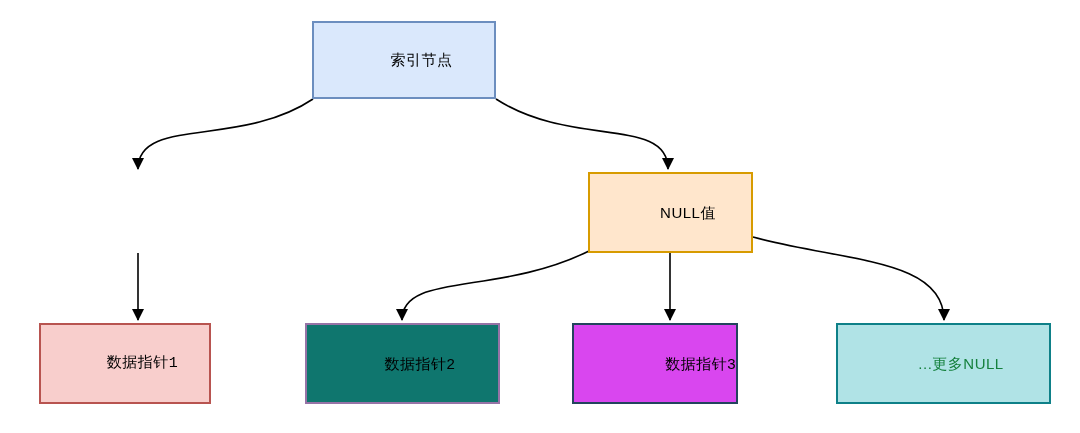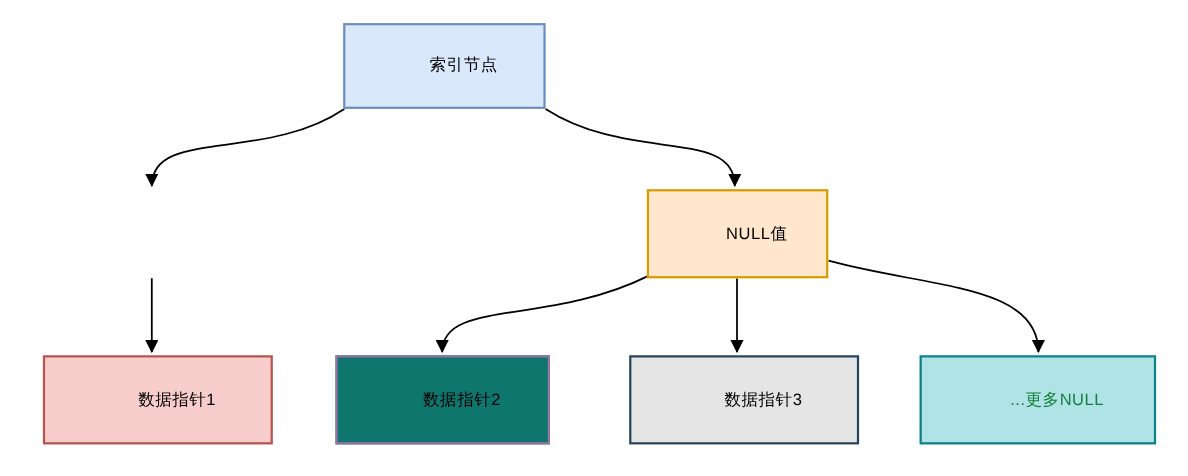--- a/index.html
+++ b/index.html
@@ -62,26 +62,26 @@
     <path class="edge" marker-end="url(#arrowhead)" d="M 670 253 L 670 320" stroke="#000000"></path>
     <path class="edge" marker-end="url(#arrowhead)" d="M 753 237 C 845 262, 944 258, 944 320" stroke="#000000"></path>
   </svg>
 
   <div class="node" style="left: 312px; top: 21px; width: 184px; height: 78px; background: rgb(218, 232, 252); border-color: rgb(108, 142, 191); color: rgb(0, 0, 0);">
     <span>索引节点</span>
   </div>
   <div class="node" style="left: 588px; top: 172px; width: 165px; height: 81px; background: rgb(255, 230, 204); border-color: rgb(215, 155, 0); color: rgb(0, 0, 0);">
     <span>NULL值</span>
   </div>
-  <div class="node" style="left: 39px; top: 323px; width: 209px; height: 81px; background: rgb(248, 206, 204); border-color: rgb(184, 84, 80); color: rgb(0, 0, 0);">
+  <div class="node" style="left: 39px; top: 323px; width: 172px; height: 81px; background: rgb(248, 206, 204); border-color: rgb(184, 84, 80); color: rgb(0, 0, 0); font-family: Liberation Mono, monospace;">
     <span>数据指针1</span>
   </div>
   <div class="node" style="left: 305px; top: 323px; width: 195px; height: 81px; background: #0f766e; border-color: rgb(150, 115, 166); color: rgb(0, 0, 0);">
     <span>数据指针2</span>
   </div>
-  <div class="node" style="left: 572px; top: 323px; width: 209px; height: 81px; background: #e5e5e5; border-color: rgb(35, 68, 93); color: rgb(0, 0, 0);">
+  <div class="node" style="left: 572px; top: 323px; width: 166px; height: 81px; background: #d946ef; border-color: rgb(35, 68, 93); color: rgb(0, 0, 0); justify-content: flex-end;">
     <span>数据指针3</span>
   </div>
   <div class="node" style="left: 836px; top: 323px; width: 215px; height: 81px; background: rgb(176, 227, 230); border-color: rgb(14, 128, 136); color: #15803d;">
     <span>...更多NULL</span>
   </div>
 
 </div>
 
 </body></html>

